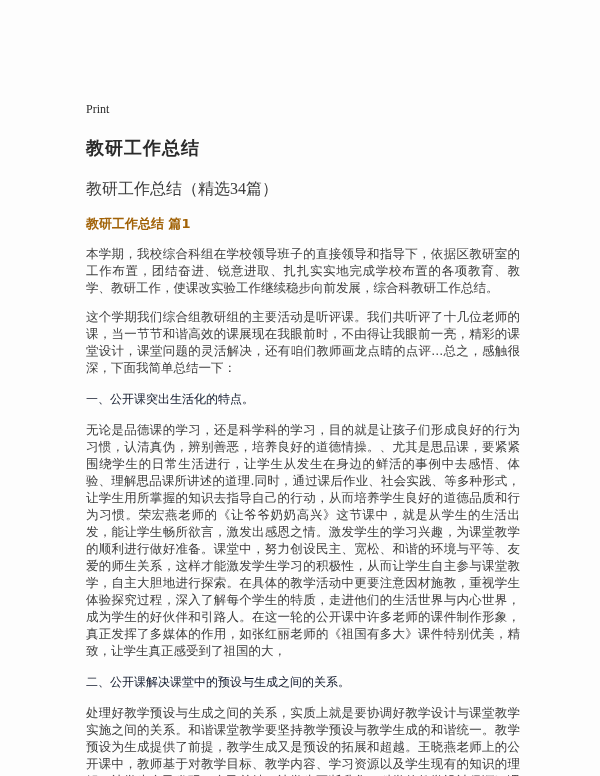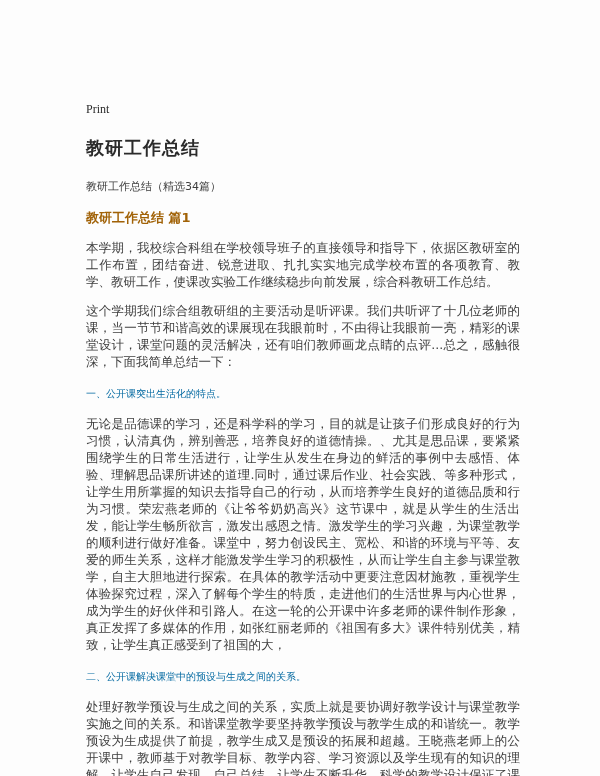--- a/index.html
+++ b/index.html
@@ -31,42 +31,43 @@
   }
   .doc-title {
     margin-top: 19px;
     font-size: 18px;
     font-weight: bold;
     color: #2b2b2b;
     letter-spacing: 1px;
   }
   .doc-subtitle {
     margin-top: 19px;
-    font-size: 11px;
+    font-size: 16px;
     color: #3d3d3d;
+    font-family: Liberation Serif, serif;
   }
   .piece-heading {
     margin-top: 15px;
     font-size: 13px;
     font-weight: bold;
     color: #a16207;
   }
   .para {
     margin-top: 12px;
     font-size: 12.5px;
     line-height: 17px;
     text-align: justify;
     color: #3d3d3d;
     word-break: break-all;
   }
   .sec-heading {
     margin-top: 14px;
-    font-size: 10px;
+    font-size: 12px;
     line-height: 19px;
-    color: #0369a1;
+    color: #0f172a;
   }
 </style>
 </head>
 <body>
 
 <div class="page">
   <div class="content">
 
     <span class="print-label">Print</span>
 

